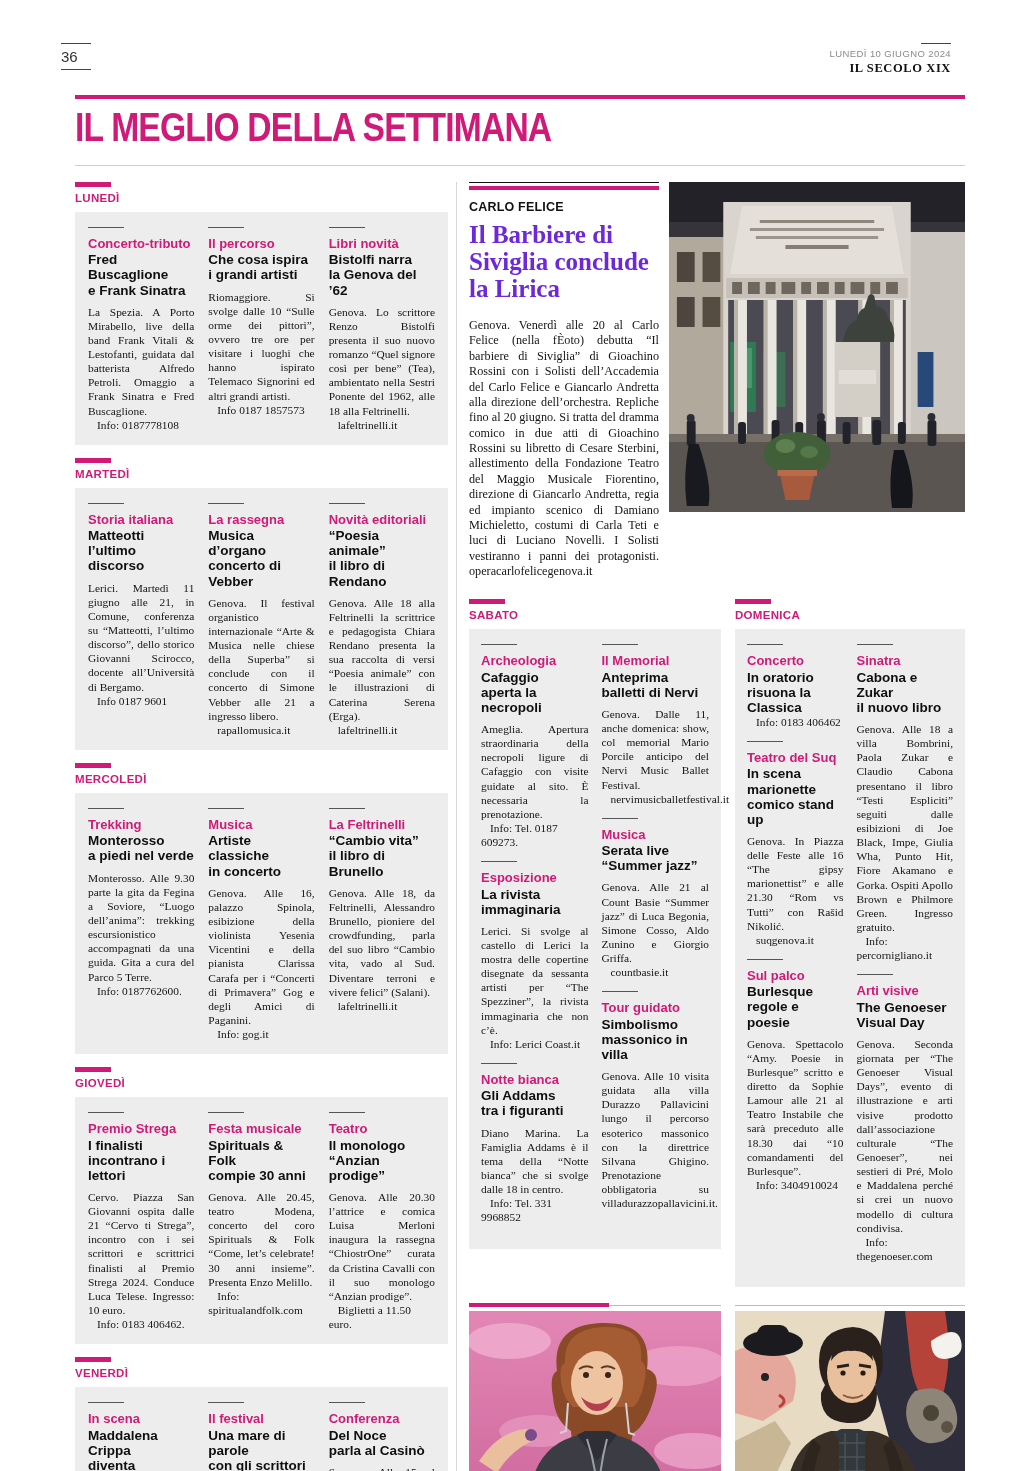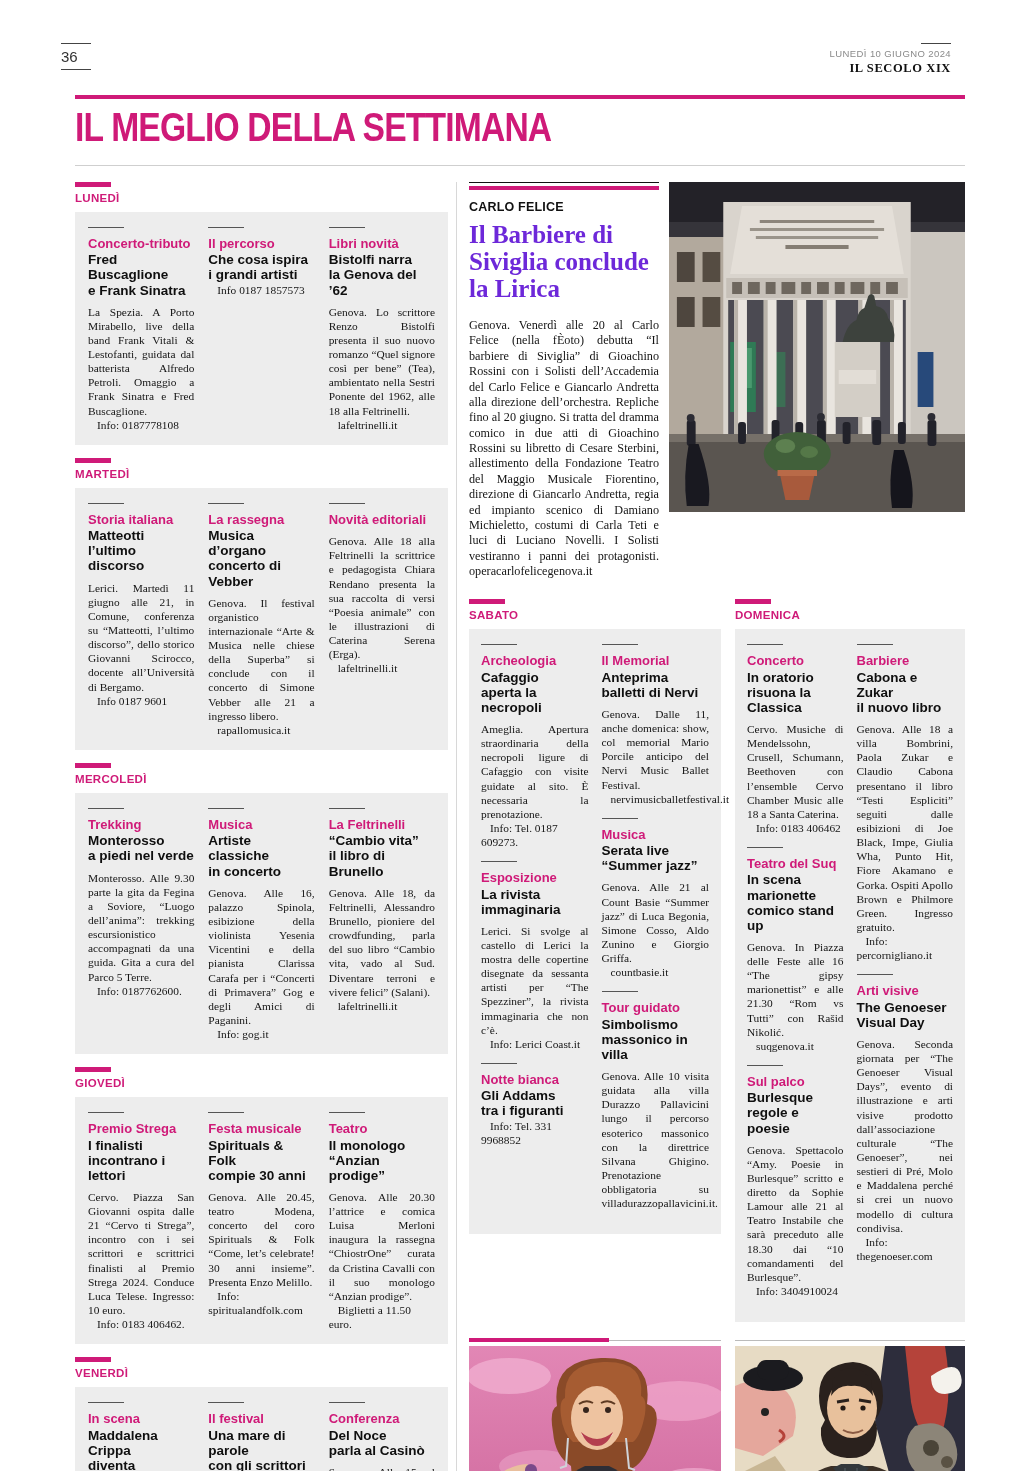--- a/index.html
+++ b/index.html
@@ -102,20 +102,21 @@
             <div class="art-title">Fred Buscaglione
 e Frank Sinatra</div>
             <div class="art-body">La Spezia. A Porto Mirabello, live della band Frank Vitali &amp; Lestofanti, guidata dal batterista Alfredo Petroli. Omaggio a Frank Sinatra e Fred Buscaglione.</div>
             <div class="art-info">Info: 0187778108</div>
           </div>
           <div class="art">
             <div class="art-rule"></div>
             <div class="kicker">Il percorso</div>
             <div class="art-title">Che cosa ispira
 i grandi artisti</div>
+            <div class="art-body">Riomaggiore. Si svolge dalle 10 “Sulle orme dei pittori”, ovvero tre ore per visitare i luoghi che hanno ispirato Telemaco Signorini ed altri grandi artisti.</div>
             <div class="art-info">Info 0187 1857573</div>
           </div>
           <div class="art">
             <div class="art-rule"></div>
             <div class="kicker">Libri novità</div>
             <div class="art-title">Bistolfi narra
 la Genova del ’62</div>
             <div class="art-body">Genova. Lo scrittore Renzo Bistolfi presenta il suo nuovo romanzo “Quel signore così per bene” (Tea), ambientato nella Sestri Ponente del 1962, alle 18 alla Feltrinelli.</div>
             <div class="art-info">lafeltrinelli.it</div>
           </div>
@@ -138,20 +139,22 @@
             <div class="art-rule"></div>
             <div class="kicker">La rassegna</div>
             <div class="art-title">Musica d’organo
 concerto di Vebber</div>
             <div class="art-body">Genova. Il festival organistico internazionale “Arte &amp; Musica nelle chiese della Superba” si conclude con il concerto di Simone Vebber alle 21 a ingresso libero.</div>
             <div class="art-info">rapallomusica.it</div>
           </div>
           <div class="art">
             <div class="art-rule"></div>
             <div class="kicker">Novità editoriali</div>
+            <div class="art-title">“Poesia animale”
+il libro di Rendano</div>
             <div class="art-body">Genova. Alle 18 alla Feltrinelli la scrittrice e pedagogista Chiara Rendano presenta la sua raccolta di versi “Poesia animale” con le illustrazioni di Caterina Serena (Erga).</div>
             <div class="art-info">lafeltrinelli.it</div>
           </div>
         </div>
       </div>
 
       <div class="day-section">
         <div class="day-bar"></div>
         <div class="day-label">MERCOLEDÌ</div>
         <div class="day-box">
@@ -354,20 +357,21 @@
                 <div class="art-title">La rivista
 immaginaria</div>
                 <div class="art-body">Lerici. Si svolge al castello di Lerici la mostra delle copertine disegnate da sessanta artisti per “The Spezziner”, la rivista immaginaria che non c’è.</div>
                 <div class="art-info">Info: Lerici Coast.it</div>
               </div>
               <div class="wk-art">
                 <div class="art-rule"></div>
                 <div class="kicker">Notte bianca</div>
                 <div class="art-title">Gli Addams
 tra i figuranti</div>
+                <div class="art-body">Diano Marina. La Famiglia Addams è il tema della “Notte bianca” che si svolge dalle 18 in centro.</div>
                 <div class="art-info">Info: Tel. 331 9968852</div>
               </div>
             </div>
             <div class="wk-col">
               <div class="wk-art">
                 <div class="art-rule"></div>
                 <div class="kicker">Il Memorial</div>
                 <div class="art-title">Anteprima
 balletti di Nervi</div>
                 <div class="art-body">Genova. Dalle 11, anche domenica: show, col memorial Mario Porcile anticipo del Nervi Music Ballet Festival.</div>
@@ -396,21 +400,20 @@
         <div class="wk-section wk-domenica">
           <div class="day-bar"></div>
           <div class="day-label">DOMENICA</div>
           <div class="wk-box">
             <div class="wk-col">
               <div class="wk-art">
                 <div class="art-rule"></div>
                 <div class="kicker">Concerto</div>
                 <div class="art-title">In oratorio
 risuona la Classica</div>
-                <div class="art-body">Cervo. Musiche di Mendelssohn, Crusell, Schumann, Beethoven con l’ensemble Cervo Chamber Music alle 18 a Santa Caterina.</div>
                 <div class="art-info">Info: 0183 406462</div>
               </div>
               <div class="wk-art">
                 <div class="art-rule"></div>
                 <div class="kicker">Teatro del Suq</div>
                 <div class="art-title">In scena marionette
 comico stand up</div>
                 <div class="art-body">Genova. In Piazza delle Feste alle 16 “The gipsy marionettist” e alle 21.30 “Rom vs Tutti” con Rašid Nikolić.</div>
                 <div class="art-info">suqgenova.it</div>
               </div>
@@ -419,21 +422,21 @@
                 <div class="kicker">Sul palco</div>
                 <div class="art-title">Burlesque
 regole e poesie</div>
                 <div class="art-body">Genova. Spettacolo “Amy. Poesie in Burlesque” scritto e diretto da Sophie Lamour alle 21 al Teatro Instabile che sarà preceduto alle 18.30 dai “10 comandamenti del Burlesque”.</div>
                 <div class="art-info">Info: 3404910024</div>
               </div>
             </div>
             <div class="wk-col">
               <div class="wk-art">
                 <div class="art-rule"></div>
-                <div class="kicker">Barbiere</div>
+                <div class="kicker">Sinatra</div>
                 <div class="art-title">Cabona e Zukar
 il nuovo libro</div>
                 <div class="art-body">Genova. Alle 18 a villa Bombrini, Paola Zukar e Claudio Cabona presentano il libro “Testi Espliciti” seguiti dalle esibizioni di Joe Black, Impe, Giulia Wha, Punto Hit, Fiore Akamano e Gorka. Ospiti Apollo Brown e Philmore Green. Ingresso gratuito.</div>
                 <div class="art-info">Info: percornigliano.it</div>
               </div>
               <div class="wk-art">
                 <div class="art-rule"></div>
                 <div class="kicker">Arti visive</div>
                 <div class="art-title">The Genoeser
 Visual Day</div>

